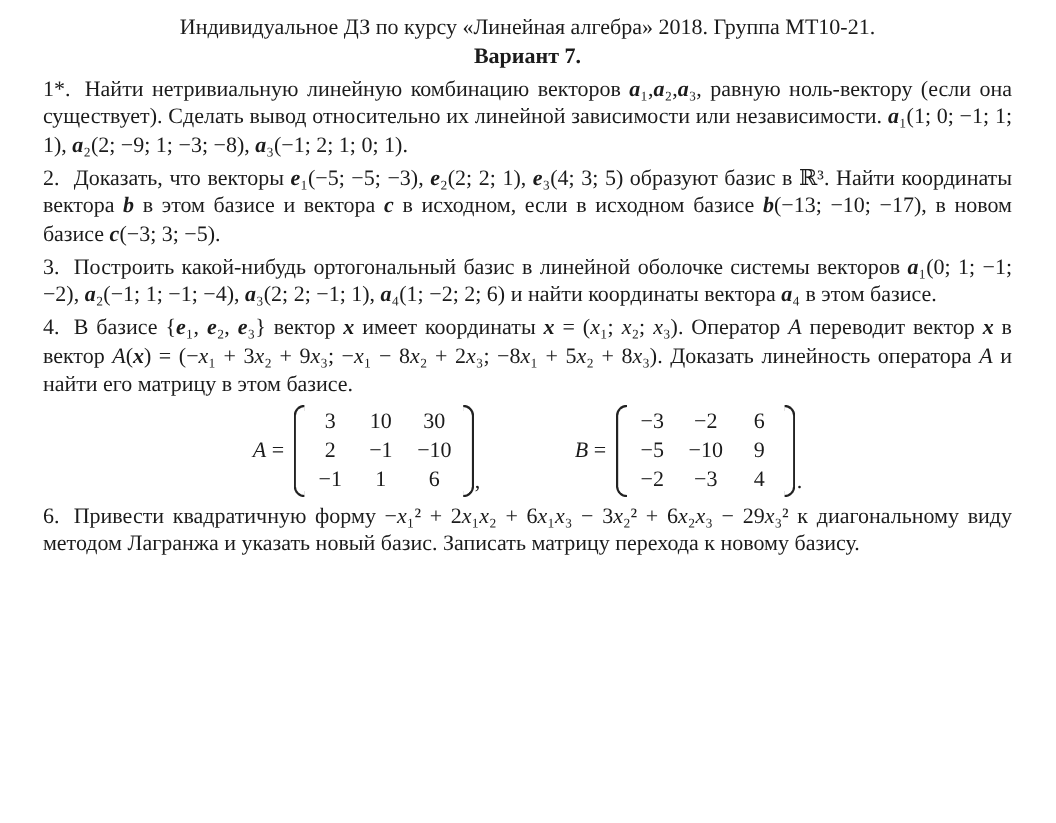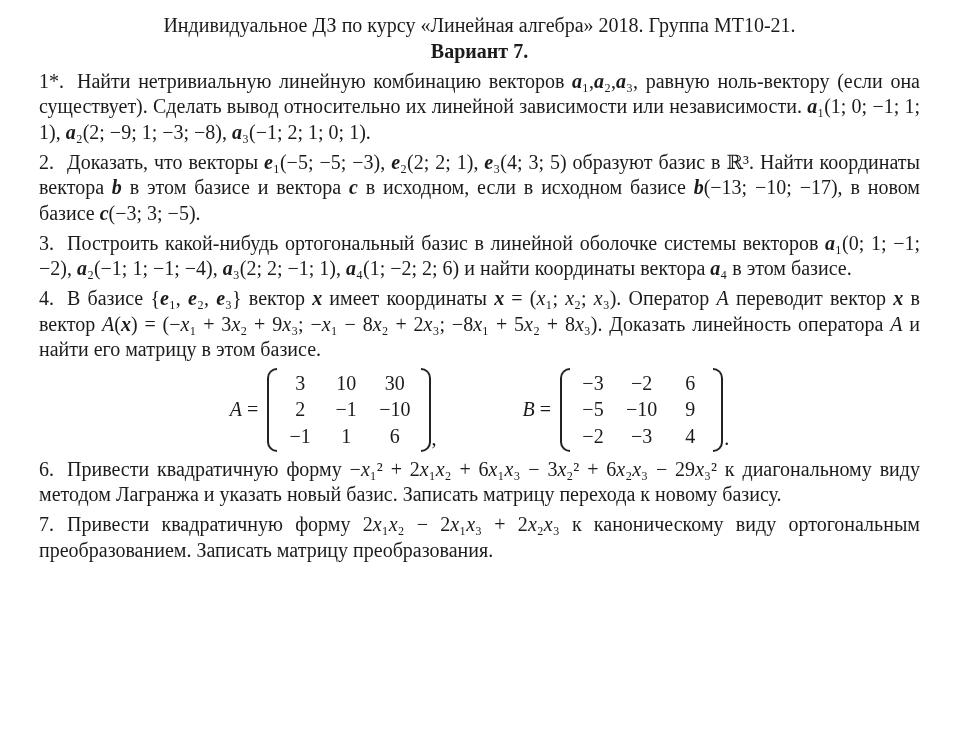--- a/index.html
+++ b/index.html
@@ -98,17 +98,16 @@
             <span class="mcell">−3</span>
             <span class="mcell">4</span>
           </span>
         <span class="paren right"></span>
         <span class="msuffix">.</span>
       </div>
     </div>
 
     <p class="problem"><span class="pnum">6.</span><span class="ptext">Привести квадратичную форму −<i class="mv">x</i>₁² + 2<i class="mv">x</i>₁<i class="mv">x</i>₂ + 6<i class="mv">x</i>₁<i class="mv">x</i>₃ − 3<i class="mv">x</i>₂² + 6<i class="mv">x</i>₂<i class="mv">x</i>₃ − 29<i class="mv">x</i>₃² к диагональному виду методом Лагранжа и указать новый базис. Записать матрицу перехода к новому базису.</span></p>
 
-    <p class="problem"><span class="pnum">7.</span><span class="ptext">Привести квадратичную форму 2<i class="mv">x</i>₁<i class="mv">x</i>₂ − 2<i class="mv">x</i>₁<i class="mv">x</i>₃ + 2<i class="mv">x</i>₂<i class="mv">x</i>₃ к каноническому виду ортогональным преобразованием. Записать матрицу преобразования.</span></p>
 
 
   </div>
 </div>
 
 </body></html>

